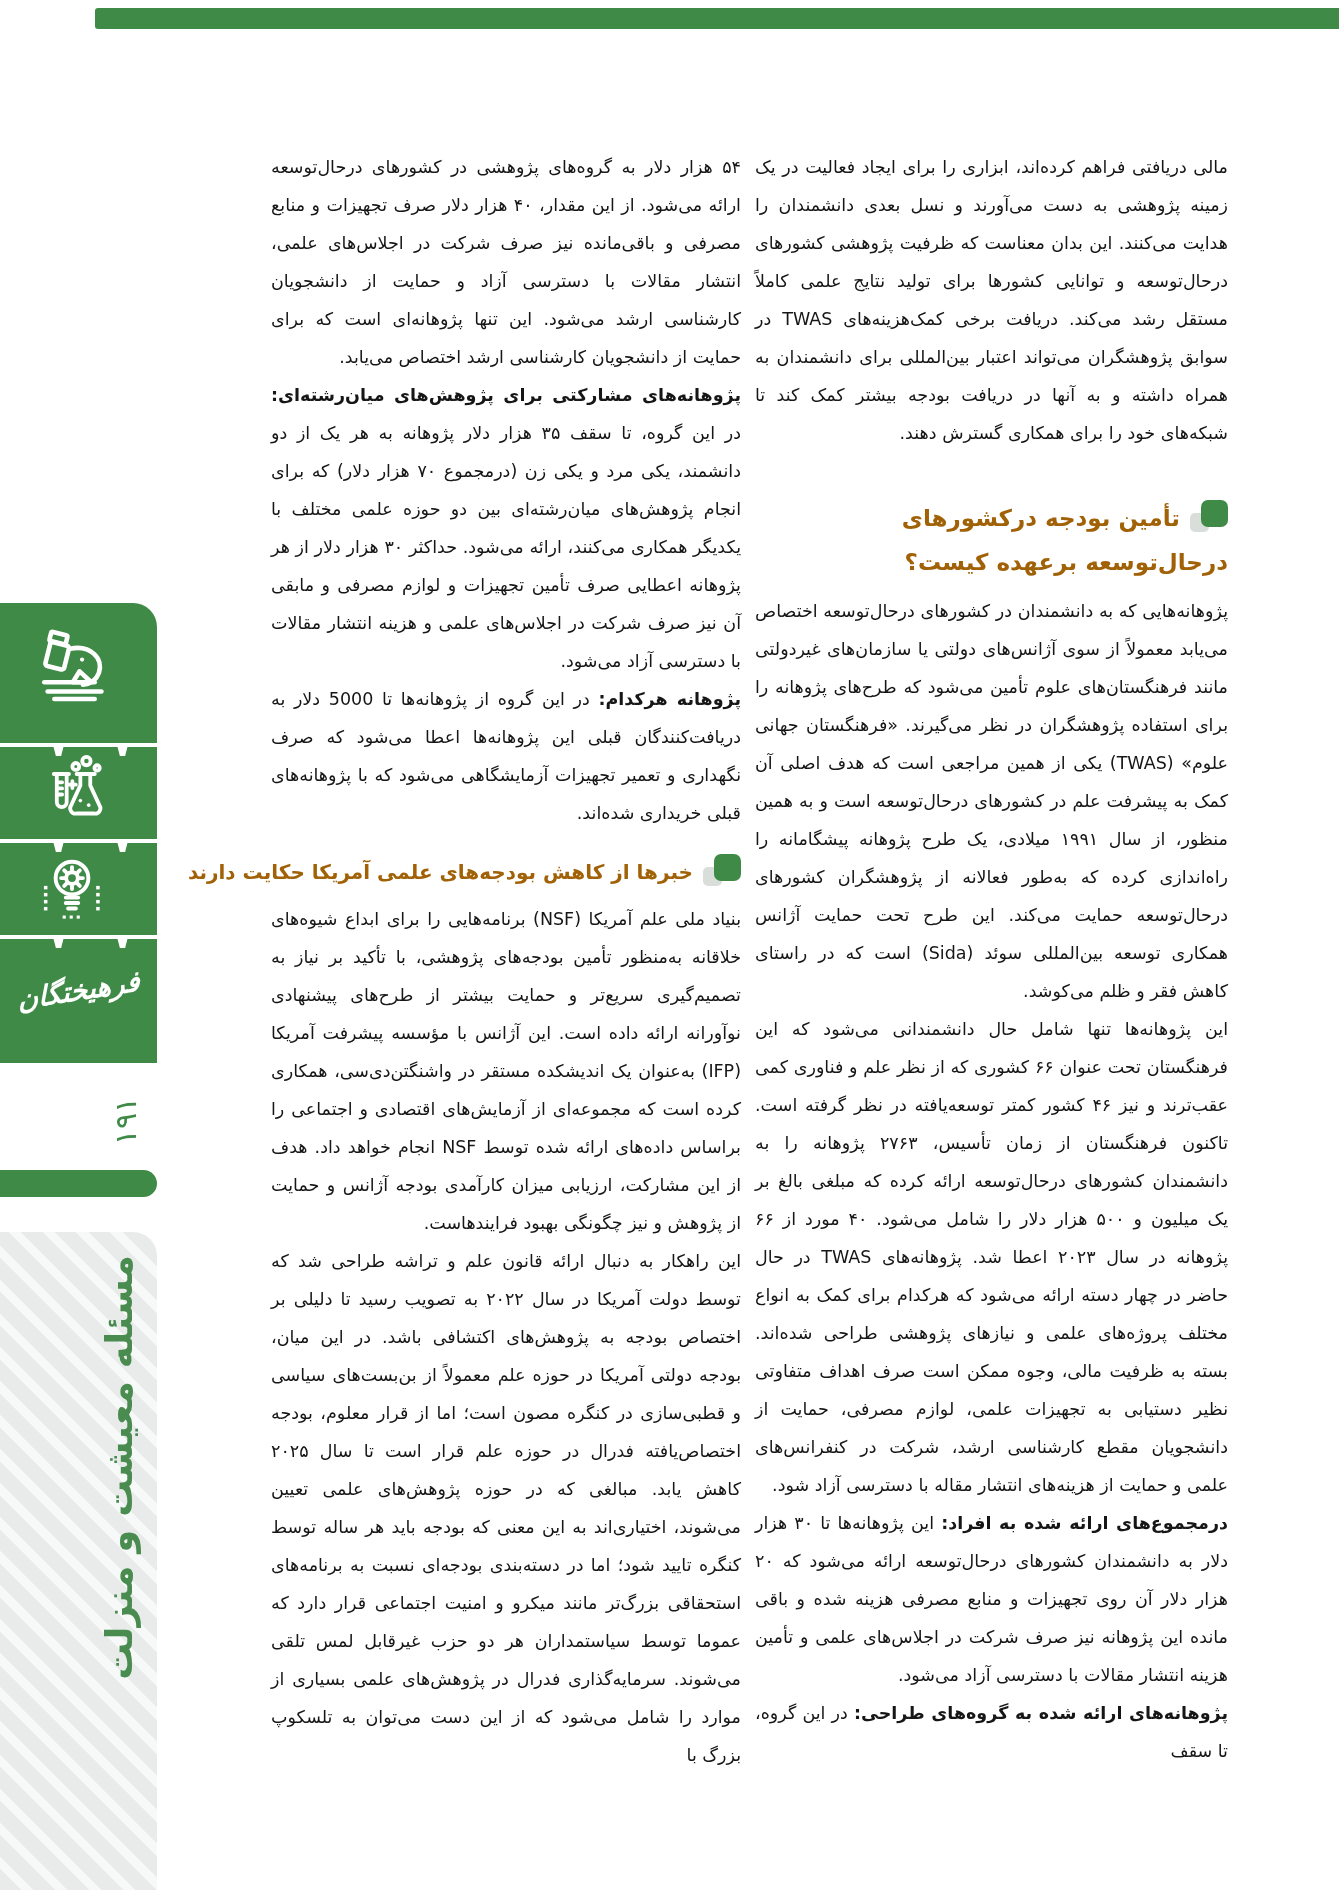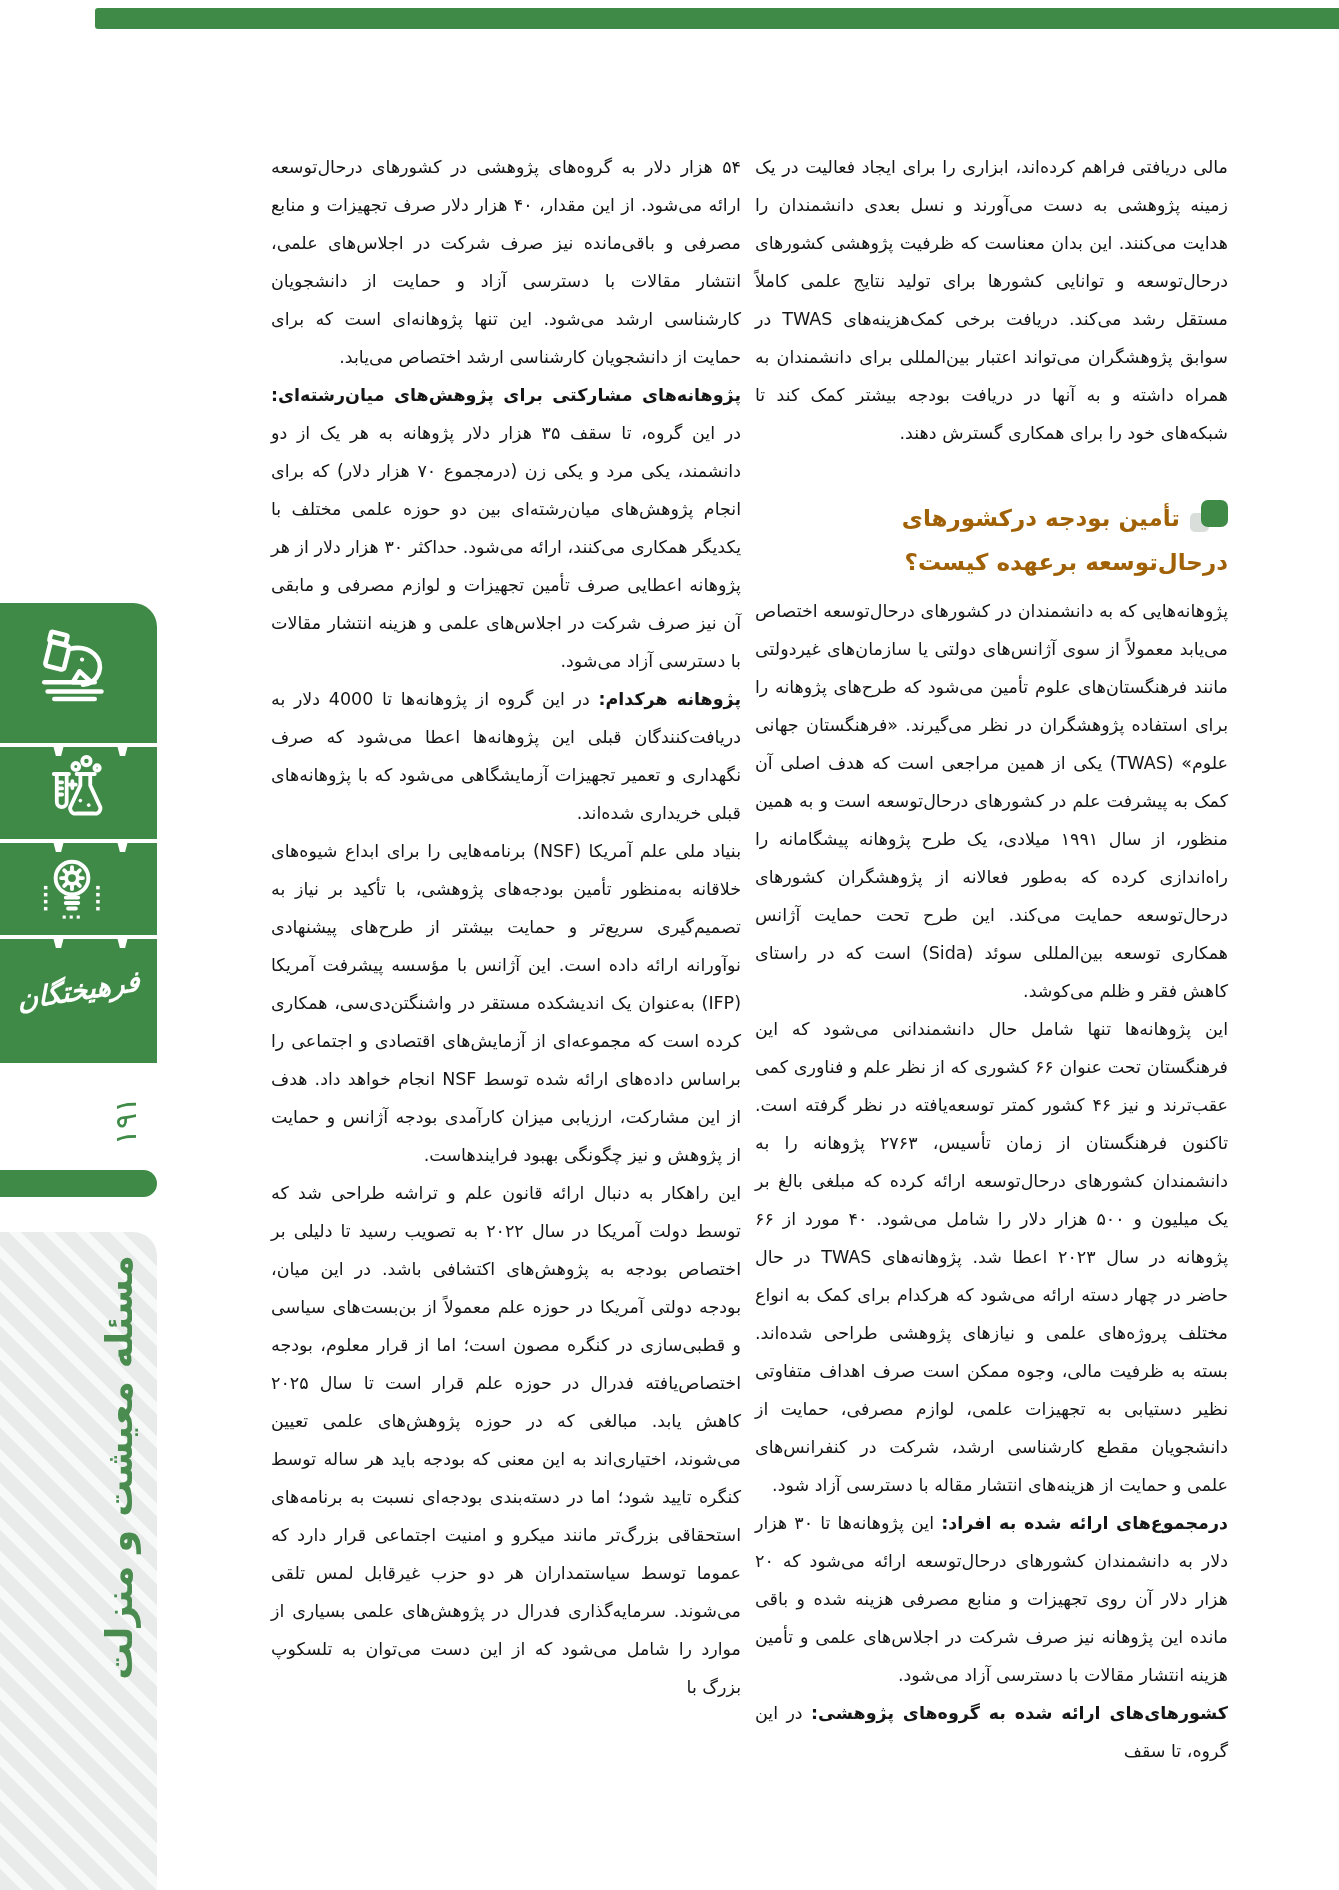--- a/index.html
+++ b/index.html
@@ -144,26 +144,33 @@
       <span class="h-icon">
         <span class="sq-gray"></span>
         <span class="sq-green"></span>
       </span>
       <div class="heading">تأمین بودجه درکشورهای درحال‌توسعه برعهده کیست؟</div>
     </div>
 
     <p><span>پژوهانه‌هایی که به دانشمندان در کشورهای درحال‌توسعه اختصاص می‌یابد معمولاً از سوی آژانس‌های دولتی یا سازمان‌های غیردولتی مانند فرهنگستان‌های علوم تأمین می‌شود که طرح‌های پژوهانه را برای استفاده پژوهشگران در نظر می‌گیرند. «فرهنگستان جهانی علوم» (TWAS) یکی از همین مراجعی است که هدف اصلی آن کمک به پیشرفت علم در کشورهای درحال‌توسعه است و به همین منظور، از سال ۱۹۹۱ میلادی، یک طرح پژوهانه پیشگامانه را راه‌اندازی کرده که به‌طور فعالانه از پژوهشگران کشورهای درحال‌توسعه حمایت می‌کند. این طرح تحت حمایت آژانس همکاری توسعه بین‌المللی سوئد (Sida) است که در راستای کاهش فقر و ظلم می‌کوشد.</span></p>
     <p><span>این پژوهانه‌ها تنها شامل حال دانشمندانی می‌شود که این فرهنگستان تحت عنوان ۶۶ کشوری که از نظر علم و فناوری کمی عقب‌ترند و نیز ۴۶ کشور کمتر توسعه‌یافته در نظر گرفته است. تاکنون فرهنگستان از زمان تأسیس، ۲۷۶۳ پژوهانه را به دانشمندان کشورهای درحال‌توسعه ارائه کرده که مبلغی بالغ بر یک میلیون و ۵۰۰ هزار دلار را شامل می‌شود. ۴۰ مورد از ۶۶ پژوهانه در سال ۲۰۲۳ اعطا شد. پژوهانه‌های TWAS در حال حاضر در چهار دسته ارائه می‌شود که هرکدام برای کمک به انواع مختلف پروژه‌های علمی و نیازهای پژوهشی طراحی شده‌اند. بسته به ظرفیت مالی، وجوه ممکن است صرف اهداف متفاوتی نظیر دستیابی به تجهیزات علمی، لوازم مصرفی، حمایت از دانشجویان مقطع کارشناسی ارشد، شرکت در کنفرانس‌های علمی و حمایت از هزینه‌های انتشار مقاله با دسترسی آزاد شود.</span></p>
     <p><b class="lead">درمجموع‌های ارائه شده به افراد:</b><span> این پژوهانه‌ها تا ۳۰ هزار دلار به دانشمندان کشورهای درحال‌توسعه ارائه می‌شود که ۲۰ هزار دلار آن روی تجهیزات و منابع مصرفی هزینه شده و باقی مانده این پژوهانه نیز صرف شرکت در اجلاس‌های علمی و تأمین هزینه انتشار مقالات با دسترسی آزاد می‌شود.</span></p>
-    <p><b class="lead">کشورهای‌های ارائه شده به گروه‌های پژوهشی:</b><span> در این گروه، تا سقف</span></p>
+    <p><b class="lead">پژوهانه‌های ارائه شده به گروه‌های طراحی:</b><span> در این گروه، تا سقف</span></p>
   </main>
 
   <main class="col col-left">
     <p><span>۵۴ هزار دلار به گروه‌های پژوهشی در کشورهای درحال‌توسعه ارائه می‌شود. از این مقدار، ۴۰ هزار دلار صرف تجهیزات و منابع مصرفی و باقی‌مانده نیز صرف شرکت در اجلاس‌های علمی، انتشار مقالات با دسترسی آزاد و حمایت از دانشجویان کارشناسی ارشد می‌شود. این تنها پژوهانه‌ای است که برای حمایت از دانشجویان کارشناسی ارشد اختصاص می‌یابد.</span></p>
     <p><b class="lead">پژوهانه‌های مشارکتی برای پژوهش‌های میان‌رشته‌ای:</b><span> در این گروه، تا سقف ۳۵ هزار دلار پژوهانه به هر یک از دو دانشمند، یکی مرد و یکی زن (درمجموع ۷۰ هزار دلار) که برای انجام پژوهش‌های میان‌رشته‌ای بین دو حوزه علمی مختلف با یکدیگر همکاری می‌کنند، ارائه می‌شود. حداکثر ۳۰ هزار دلار از هر پژوهانه اعطایی صرف تأمین تجهیزات و لوازم مصرفی و مابقی آن نیز صرف شرکت در اجلاس‌های علمی و هزینه انتشار مقالات با دسترسی آزاد می‌شود.</span></p>
-    <p><b class="lead">پژوهانه هرکدام:</b><span> در این گروه از پژوهانه‌ها تا 4000 دلار به دریافت‌کنندگان قبلی این پژوهانه‌ها اعطا می‌شود که صرف نگهداری و تعمیر تجهیزات آزمایشگاهی می‌شود که با پژوهانه‌های قبلی خریداری شده‌اند.</span></p>
+    <p><b class="lead">پژوهانه هرکدام:</b><span> در این گروه از پژوهانه‌ها تا 5000 دلار به دریافت‌کنندگان قبلی این پژوهانه‌ها اعطا می‌شود که صرف نگهداری و تعمیر تجهیزات آزمایشگاهی می‌شود که با پژوهانه‌های قبلی خریداری شده‌اند.</span></p>
 
+    <div class="h2-block">
+      <span class="h-icon">
+        <span class="sq-gray"></span>
+        <span class="sq-green"></span>
+      </span>
+      <div class="heading">خبرها از کاهش بودجه‌های علمی آمریکا حکایت دارند</div>
+    </div>
 
     <p><span>بنیاد ملی علم آمریکا (NSF) برنامه‌هایی را برای ابداع شیوه‌های خلاقانه به‌منظور تأمین بودجه‌های پژوهشی، با تأکید بر نیاز به تصمیم‌گیری سریع‌تر و حمایت بیشتر از طرح‌های پیشنهادی نوآورانه ارائه داده است. این آژانس با مؤسسه پیشرفت آمریکا (IFP) به‌عنوان یک اندیشکده مستقر در واشنگتن‌دی‌سی، همکاری کرده است که مجموعه‌ای از آزمایش‌های اقتصادی و اجتماعی را براساس داده‌های ارائه شده توسط NSF انجام خواهد داد. هدف از این مشارکت، ارزیابی میزان کارآمدی بودجه آژانس و حمایت از پژوهش و نیز چگونگی بهبود فرایندهاست.</span></p>
     <p><span>این راهکار به دنبال ارائه قانون علم و تراشه طراحی شد که توسط دولت آمریکا در سال ۲۰۲۲ به تصویب رسید تا دلیلی بر اختصاص بودجه به پژوهش‌های اکتشافی باشد. در این میان، بودجه دولتی آمریکا در حوزه علم معمولاً از بن‌بست‌های سیاسی و قطبی‌سازی در کنگره مصون است؛ اما از قرار معلوم، بودجه اختصاص‌یافته فدرال در حوزه علم قرار است تا سال ۲۰۲۵ کاهش یابد. مبالغی که در حوزه پژوهش‌های علمی تعیین می‌شوند، اختیاری‌اند به این معنی که بودجه باید هر ساله توسط کنگره تایید شود؛ اما در دسته‌بندی بودجه‌ای نسبت به برنامه‌های استحقاقی بزرگ‌تر مانند میکرو و امنیت اجتماعی قرار دارد که عموما توسط سیاستمداران هر دو حزب غیرقابل لمس تلقی می‌شوند. سرمایه‌گذاری فدرال در پژوهش‌های علمی بسیاری از موارد را شامل می‌شود که از این دست می‌توان به تلسکوپ بزرگ با</span></p>
   </main>
 
 </div>
 
 </body></html>

